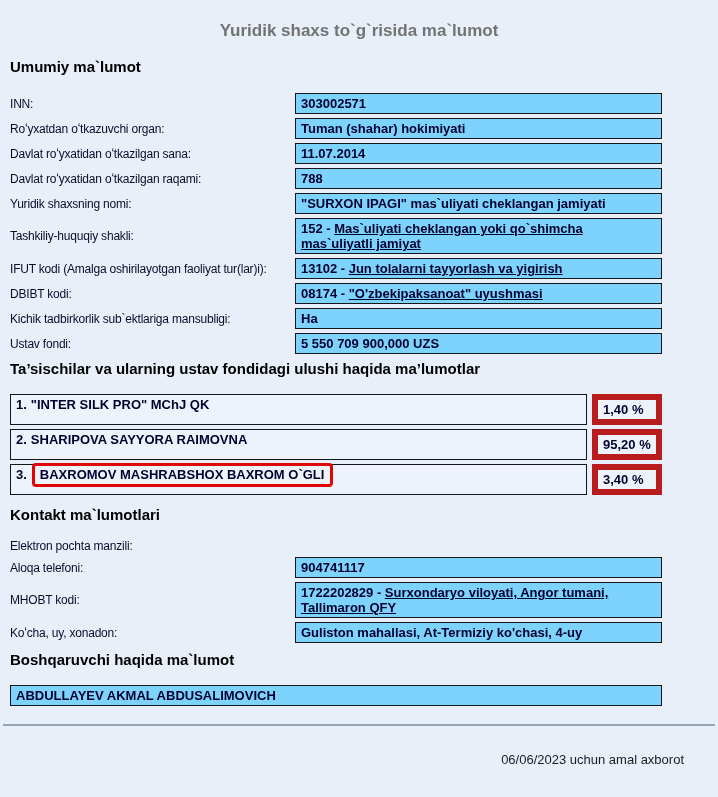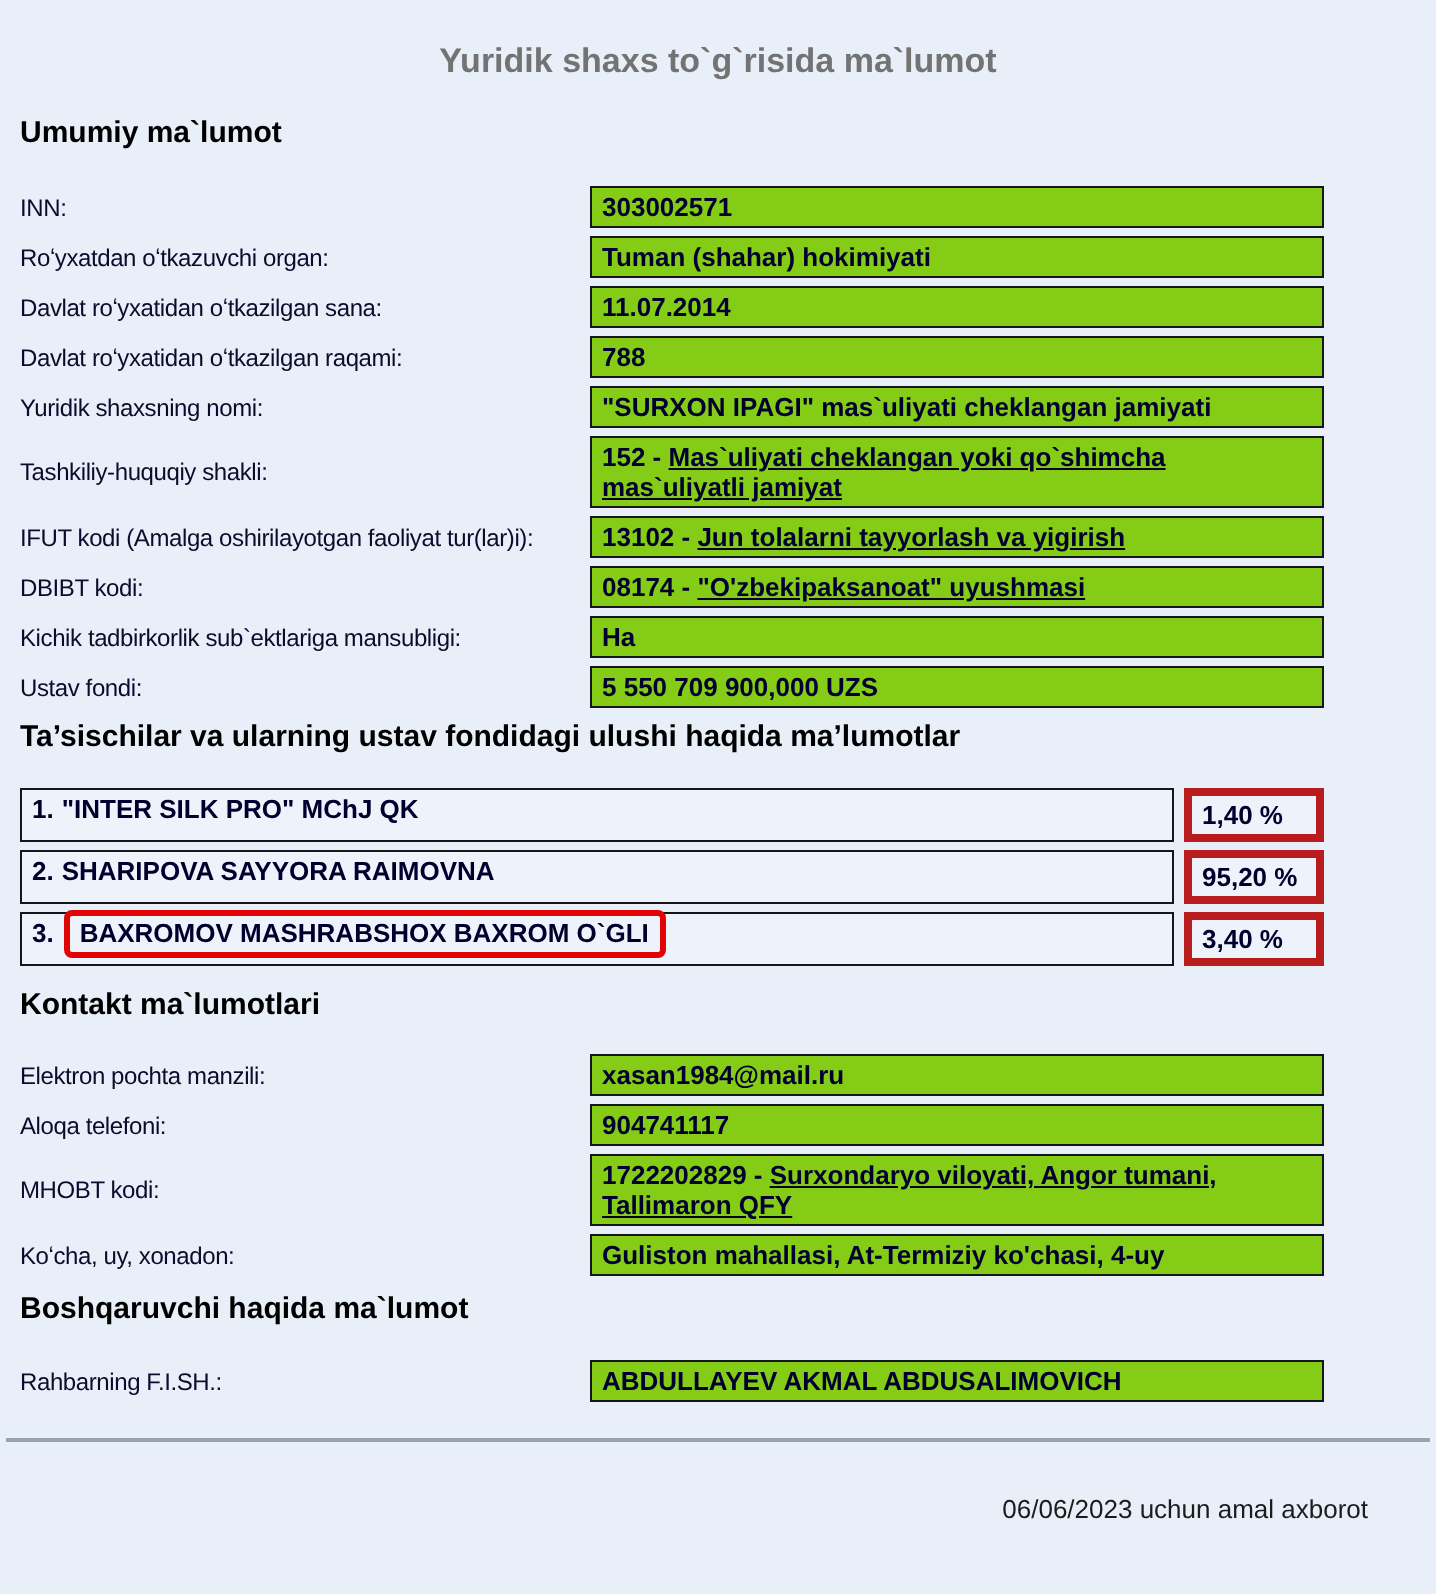--- a/index.html
+++ b/index.html
@@ -22,35 +22,35 @@
   .sh-founders{margin:6px 0 17px 0;}
   .sh-contact{margin:11px 0 16px 0;}
   .sh-manager{margin:8px 0 17px 0;}
   .frow{display:flex;align-items:center;margin-bottom:4px;}
   .flabel{
     width:285px;flex:none;box-sizing:border-box;padding-right:6px;
     font-size:12px;letter-spacing:-0.2px;color:#0b0b2b;
   }
   .fbox{
     flex:1;box-sizing:border-box;min-height:21px;
-    background:#84cc16;border:1px solid #14161c;
+    background:#7dd3fc;border:1px solid #14161c;
     padding:2px 5px;font-size:13px;font-weight:bold;line-height:15px;
     color:#00002e;
   }
   a.lnk{color:#00002e;text-decoration:underline;cursor:pointer;}
   .trow{display:flex;margin-bottom:4px;}
   .tname{
     flex:1;margin-right:5px;box-sizing:border-box;min-height:21px;
     background:#eef3fb;border:1px solid #14161c;
     padding:2px 5px;font-size:13px;font-weight:bold;line-height:15px;
     color:#00002e;white-space:nowrap;
   }
   .tshare{
     width:70px;flex:none;box-sizing:border-box;min-height:21px;
-    background:#eef3fb;border:4px solid #b91c1c;
+    background:#eef3fb;border:6px solid #b91c1c;
     padding:2px 5px;font-size:13px;font-weight:bold;line-height:15px;
     color:#00002e;
   }
   .num{margin-right:4px;}
   .hl{
     border:3px solid #e00404;border-radius:4px;
     padding:1px 6px 2px 5px;margin-left:1px;
   }
   .divider{height:2px;background:#96a5b4;margin:18px 3px 0 3px;}
   .footer{
@@ -136,42 +136,40 @@
 
     <div class="trow">
       <div class="tname"><span class="num">3.</span><span class="hl">BAXROMOV MASHRABSHOX BAXROM O`GLI</span></div>
       <div class="tshare">3,40 %</div>
     </div>
 
     <div class="section-heading sh-contact">Kontakt ma`lumotlari</div>
 
     <div class="frow">
       <div class="flabel">Elektron pochta manzili:</div>
-      <div class="fbox">xasan1984@mail.ru</div>
     </div>
 
     <div class="frow">
       <div class="flabel">Aloqa telefoni:</div>
       <div class="fbox">904741117</div>
     </div>
 
     <div class="frow">
       <div class="flabel">MHOBT kodi:</div>
       <div class="fbox"><span>1722202829 - </span><a class="lnk">Surxondaryo viloyati, Angor tumani, Tallimaron QFY</a></div>
     </div>
 
     <div class="frow">
       <div class="flabel">Koʻcha, uy, xonadon:</div>
       <div class="fbox">Guliston mahallasi, At-Termiziy ko'chasi, 4-uy</div>
     </div>
 
     <div class="section-heading sh-manager">Boshqaruvchi haqida ma`lumot</div>
 
     <div class="frow">
-      <div class="flabel">Rahbarning F.I.SH.:</div>
       <div class="fbox">ABDULLAYEV AKMAL ABDUSALIMOVICH</div>
     </div>
 
   </div>
 
   <div class="divider"></div>
 
   <div class="footer">06/06/2023 uchun amal axborot</div>
 
 </div>

